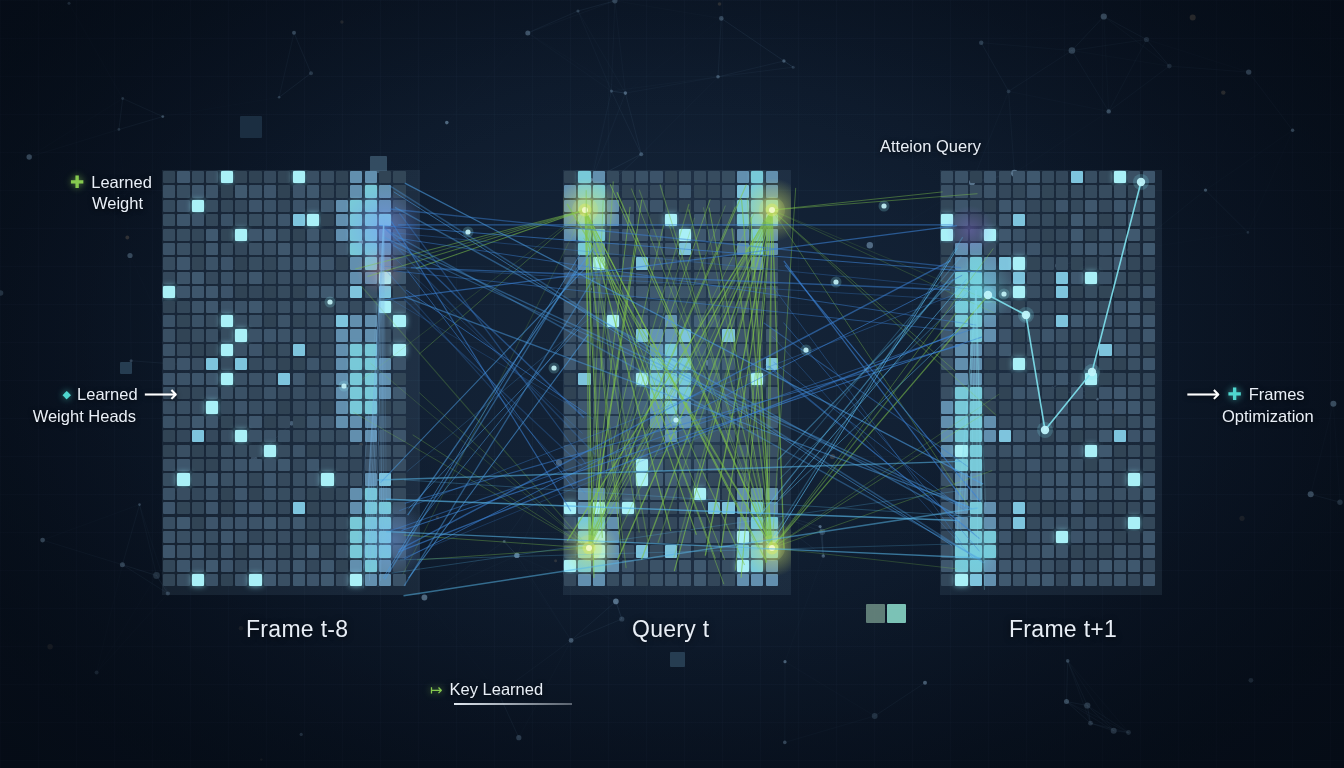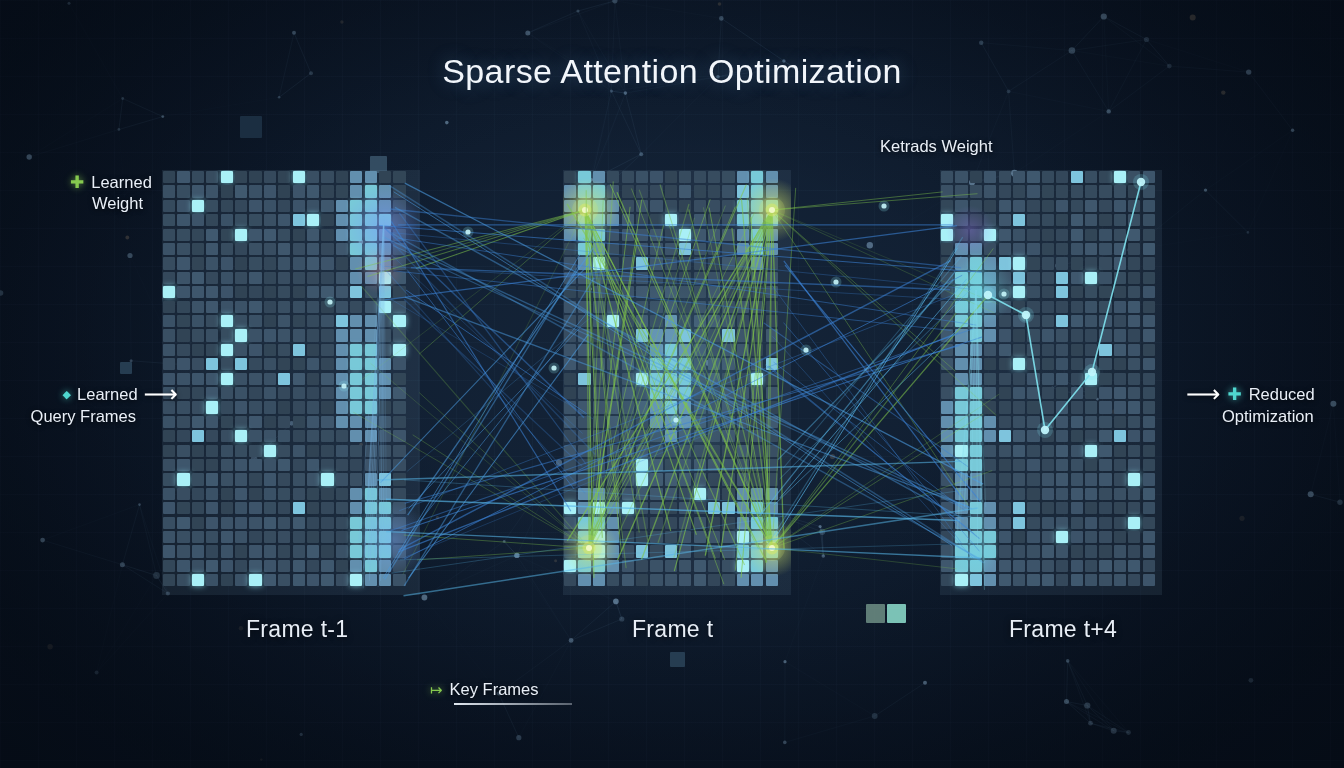--- a/index.html
+++ b/index.html
@@ -1997,25 +1997,24 @@
       <line x1="976.0" y1="290.0" x2="955.7" y2="548.6" stroke="#7fd7ea" stroke-width="0.7" opacity="0.34"></line>
       <line x1="976.0" y1="290.0" x2="964.3" y2="501.7" stroke="#7fd7ea" stroke-width="0.7" opacity="0.18"></line>
       <line x1="976.0" y1="290.0" x2="960.0" y2="529.3" stroke="#7fd7ea" stroke-width="0.7" opacity="0.20"></line>
       <line x1="976.0" y1="290.0" x2="984.4" y2="589.9" stroke="#7fd7ea" stroke-width="0.7" opacity="0.41"></line>
       <line x1="976.0" y1="290.0" x2="964.4" y2="506.8" stroke="#7fd7ea" stroke-width="0.7" opacity="0.33"></line>
       <line x1="976.0" y1="290.0" x2="977.6" y2="545.2" stroke="#7fd7ea" stroke-width="0.7" opacity="0.46"></line>
       <line x1="976.0" y1="290.0" x2="984.7" y2="563.2" stroke="#7fd7ea" stroke-width="0.7" opacity="0.30"></line>
       <line x1="976.0" y1="290.0" x2="969.6" y2="557.7" stroke="#7fd7ea" stroke-width="0.7" opacity="0.42"></line>
     </svg>
 
-  <div id="title">Sparse Attention Optimization</div>
 
-  <div class="caption" style="left:246px; top:616px;">Frame t-1</div>
-  <div class="caption" style="left:632px; top:616px;">Frame t</div>
-  <div class="caption" style="left:1009px; top:616px;">Frame t+4</div>
+  <div class="caption" style="left:246px; top:616px;">Frame t-8</div>
+  <div class="caption" style="left:632px; top:616px;">Query t</div>
+  <div class="caption" style="left:1009px; top:616px;">Frame t+1</div>
 
   <svg id="annot-leader-svg">
 
     <path d="M 122,213 L 196,213 L 240,240" stroke="#e9eff7" stroke-width="1.4" fill="none" opacity="0.92"></path>
     <polygon points="240,240 230,232 229,243" fill="#e9eff7" opacity="0.95"></polygon>
 
     <path d="M 878,160 L 990,160 L 878,160" stroke="#e9eff7" stroke-width="1.3" fill="none" opacity="0.9"></path>
     <path d="M 878,160 L 812,234" stroke="#e9eff7" stroke-width="1.2" fill="none" opacity="0.9"></path>
     <circle cx="812" cy="234" r="4.2" fill="#eaf2fb"></circle>
 
@@ -2030,37 +2029,37 @@
     </div>
     <div style="padding-left:22px;">Weight</div>
   </div>
 
   <div class="annot right-al" style="left:0px; top:382px; width:178px;">
     <div style="display:flex; align-items:center; justify-content:flex-end; gap:6px;">
       <span class="mark cyan" style="font-size:11px;">◆</span>
       <span>Learned</span>
       <span class="arrow-glyph">⟶</span>
     </div>
-    <div style="padding-right:42px;">Query Frames</div>
+    <div style="padding-right:42px;">Weight Heads</div>
   </div>
 
   <div class="annot" style="left:1186px; top:382px;">
     <div style="display:flex; align-items:center; gap:7px;">
       <span class="arrow-glyph">⟶</span>
       <span class="mark cyan">✚</span>
-      <span>Reduced</span>
+      <span>Frames</span>
     </div>
     <div style="padding-left:36px;">Optimization</div>
   </div>
 
   <div class="annot" style="left:880px; top:136px;">
-    <div>Ketrads Weight</div>
+    <div>Atteion Query</div>
   </div>
 
   <div class="annot" style="left:430px; top:679px;">
     <div class="annot-row">
       <span class="mark green" style="font-size:15px;">↦</span>
-      <span>Key Frames</span>
+      <span>Key Learned</span>
     </div>
     <div class="underline-rule" style="width:118px; margin-left:24px; margin-top:3px;"></div>
   </div>
 
 </div>
 
 </body></html>

